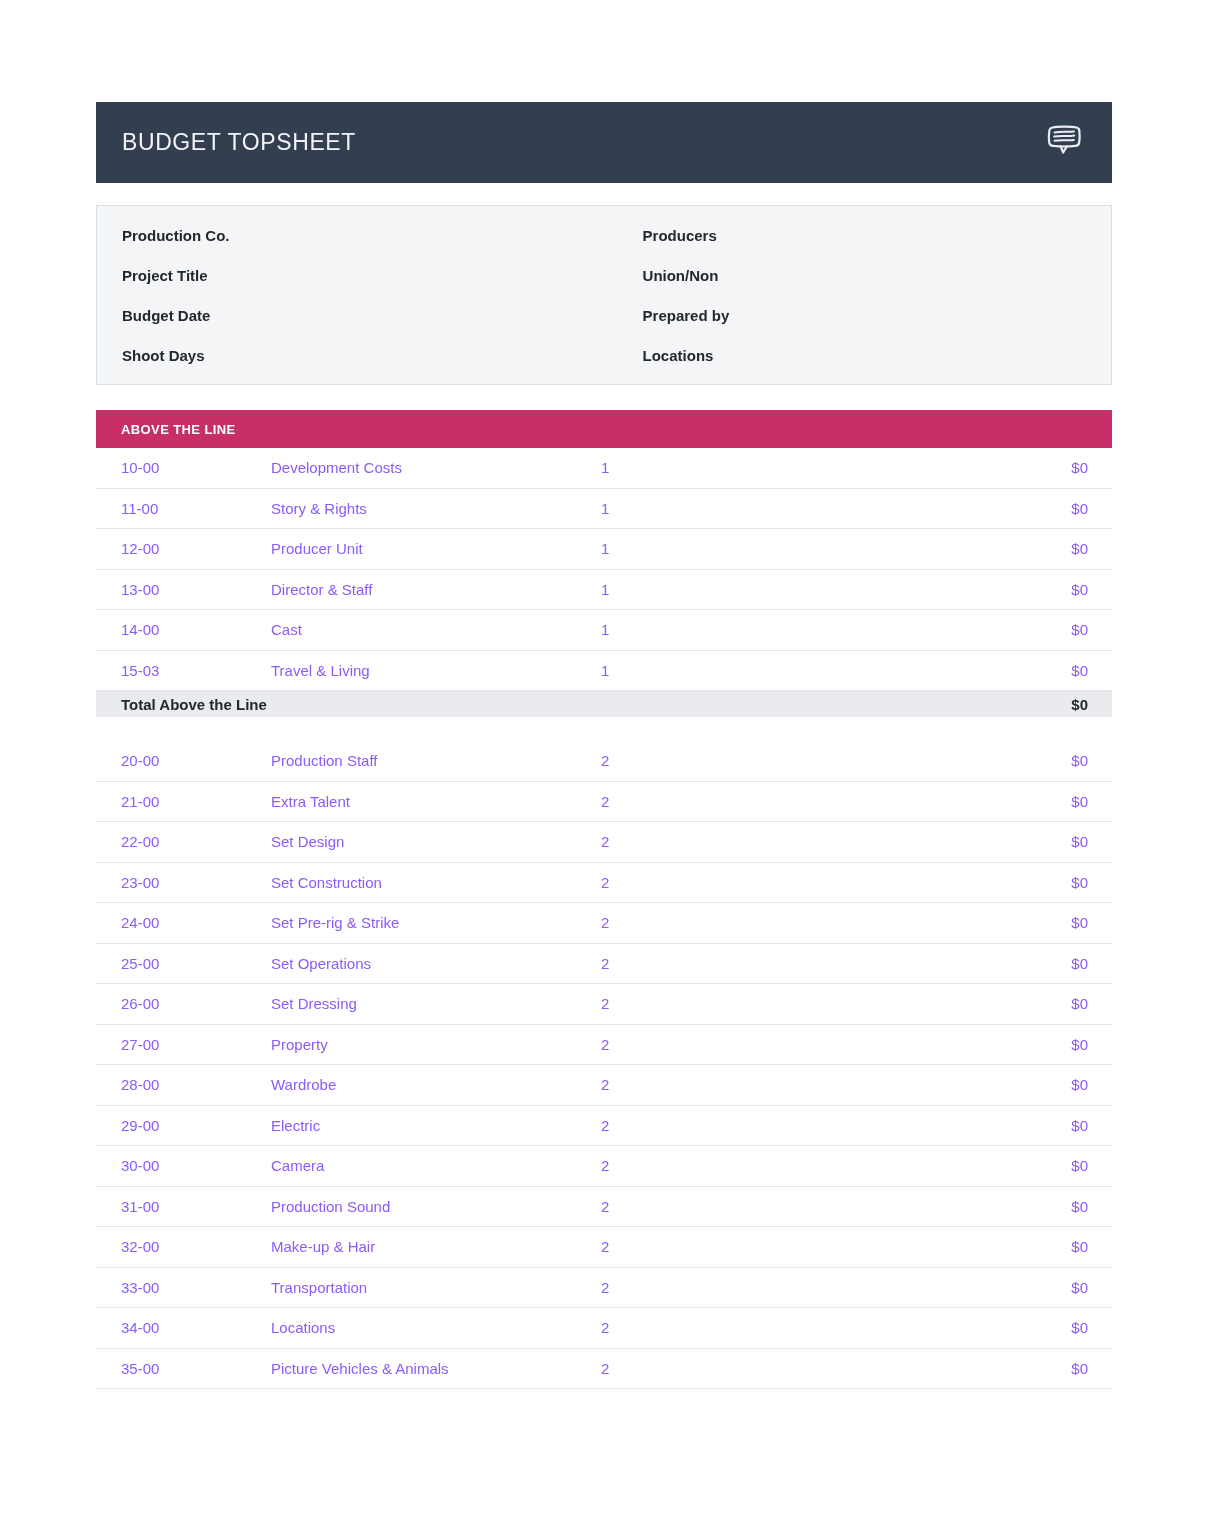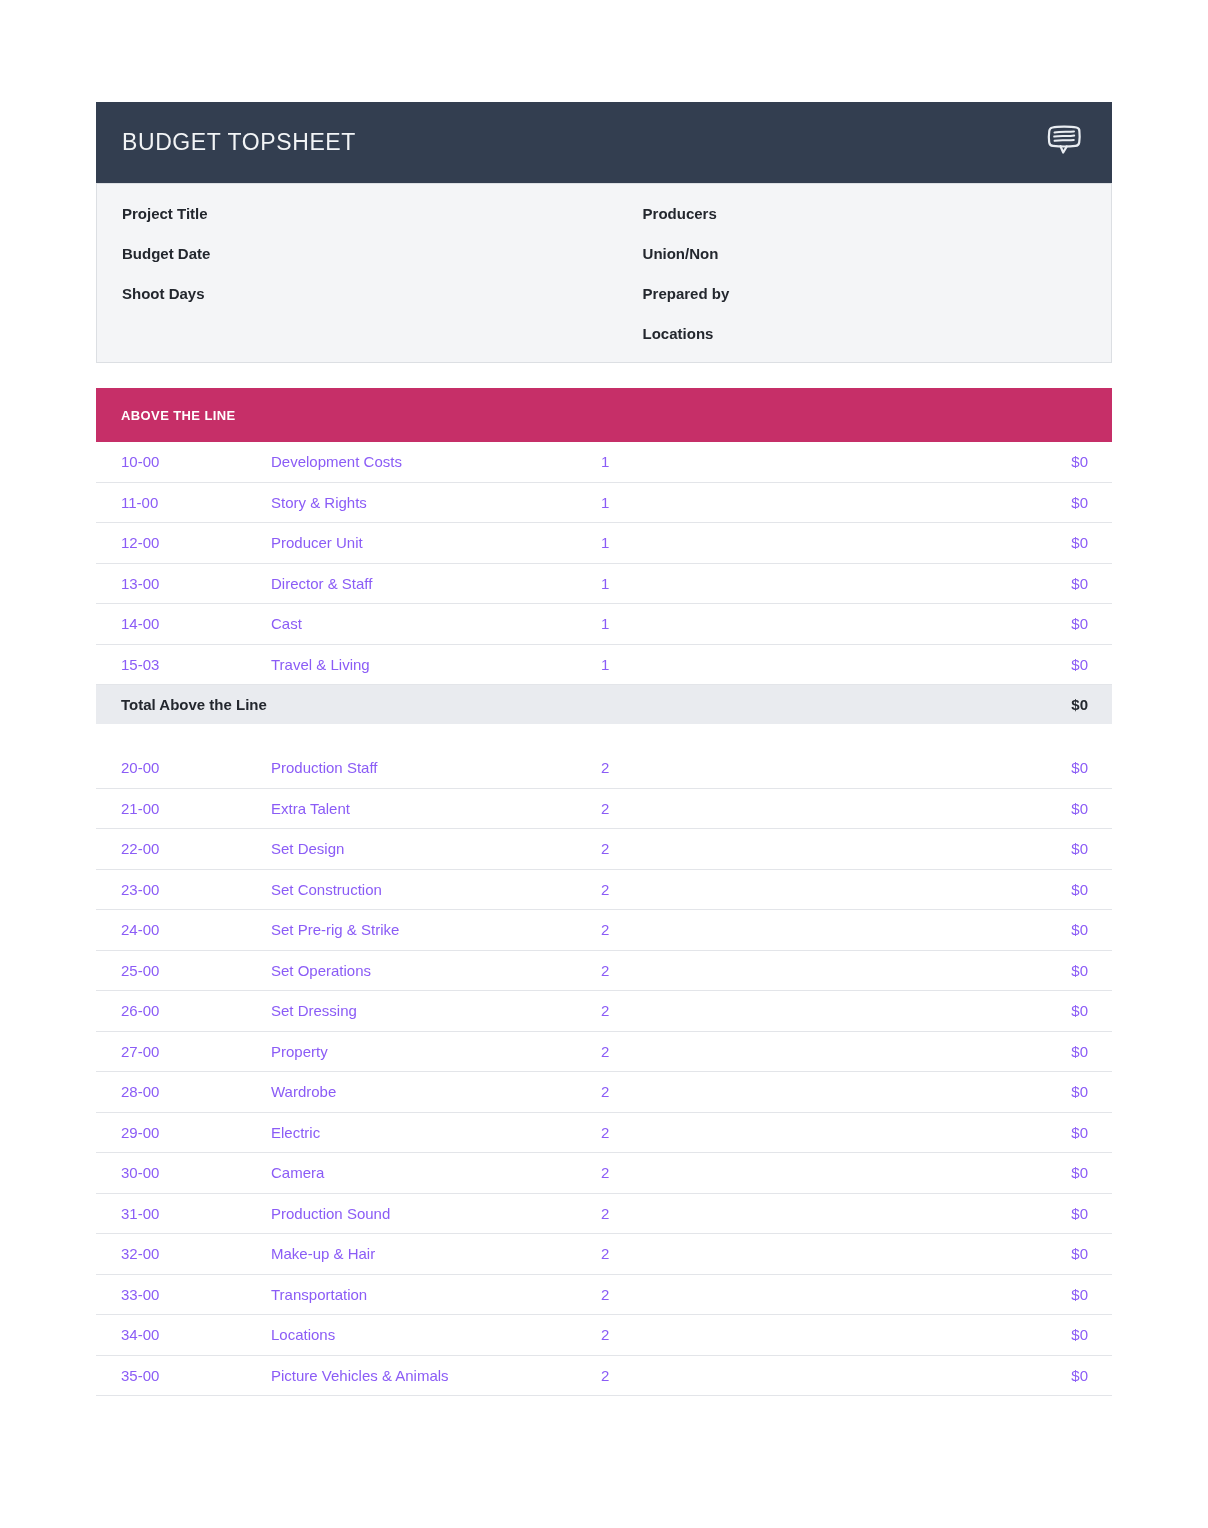--- a/index.html
+++ b/index.html
@@ -17,20 +17,21 @@
   }
 
   
   .header-bar {
     height: 81px;
     background: #333e50;
     display: flex;
     align-items: center;
     justify-content: space-between;
     padding: 0 28px 0 26px;
+    margin-bottom: 22px;
   }
   .header-title {
     color: #f2f4f6;
     font-size: 23px;
     font-weight: 400;
     letter-spacing: 0.6px;
   }
   .comment-btn {
     background: transparent;
     border: none;
@@ -55,21 +56,21 @@
     display: flex;
     align-items: center;
     font-size: 15px;
     font-weight: bold;
     color: #23272e;
   }
 
   
   .section { margin-bottom: 24px; }
   .section-header {
-    height: 54px;
+    height: 38px;
     display: flex;
     align-items: center;
     padding: 0 25px;
   }
   .section-header.hdr-pink { background: #c62f68; }
   .section-header.hdr-blue { background: #4a90d6; }
   .section-header-label {
     color: #ffffff;
     font-size: 13px;
     font-weight: bold;
@@ -84,21 +85,21 @@
     align-items: center;
     padding: 0 24px 0 25px;
     border-bottom: 1px solid #e3e5e9;
     background: #ffffff;
     font-size: 15px;
     color: #8b5cf6;
   }
   .cell-amount { text-align: right; }
 
   .total-row {
-    height: 39px;
+    height: 26px;
     background: #e9ebef;
     display: flex;
     align-items: center;
     justify-content: space-between;
     padding: 0 24px 0 25px;
     font-size: 15px;
     font-weight: bold;
     color: #23272e;
   }
 </style>
@@ -117,20 +118,21 @@
           <path d="M10.2 13.6 C17.5 12.4, 23.5 13.8, 30.2 12.6" stroke="#e9edf2" stroke-width="2" stroke-linecap="round" fill="none"></path>
           <path d="M10.6 17.8 C17 16.7, 24.5 18, 29.8 16.9" stroke="#e9edf2" stroke-width="2" stroke-linecap="round" fill="none"></path>
           <path d="M16.5 23.2 L19.2 29.5 L22.8 23.4" stroke="#e9edf2" stroke-width="2.2" stroke-linecap="round" stroke-linejoin="round" fill="none"></path>
         </svg>
       </span>
     </button>
   </div>
 
   <div class="info-panel">
     <div class="info-col">
+      <div class="info-cell">Production Co.</div>
       <div class="info-cell">Project Title</div>
       <div class="info-cell">Budget Date</div>
       <div class="info-cell">Shoot Days</div>
     </div>
     <div class="info-col">
       <div class="info-cell">Producers</div>
       <div class="info-cell">Union/Non</div>
       <div class="info-cell">Prepared by</div>
       <div class="info-cell">Locations</div>
     </div>

